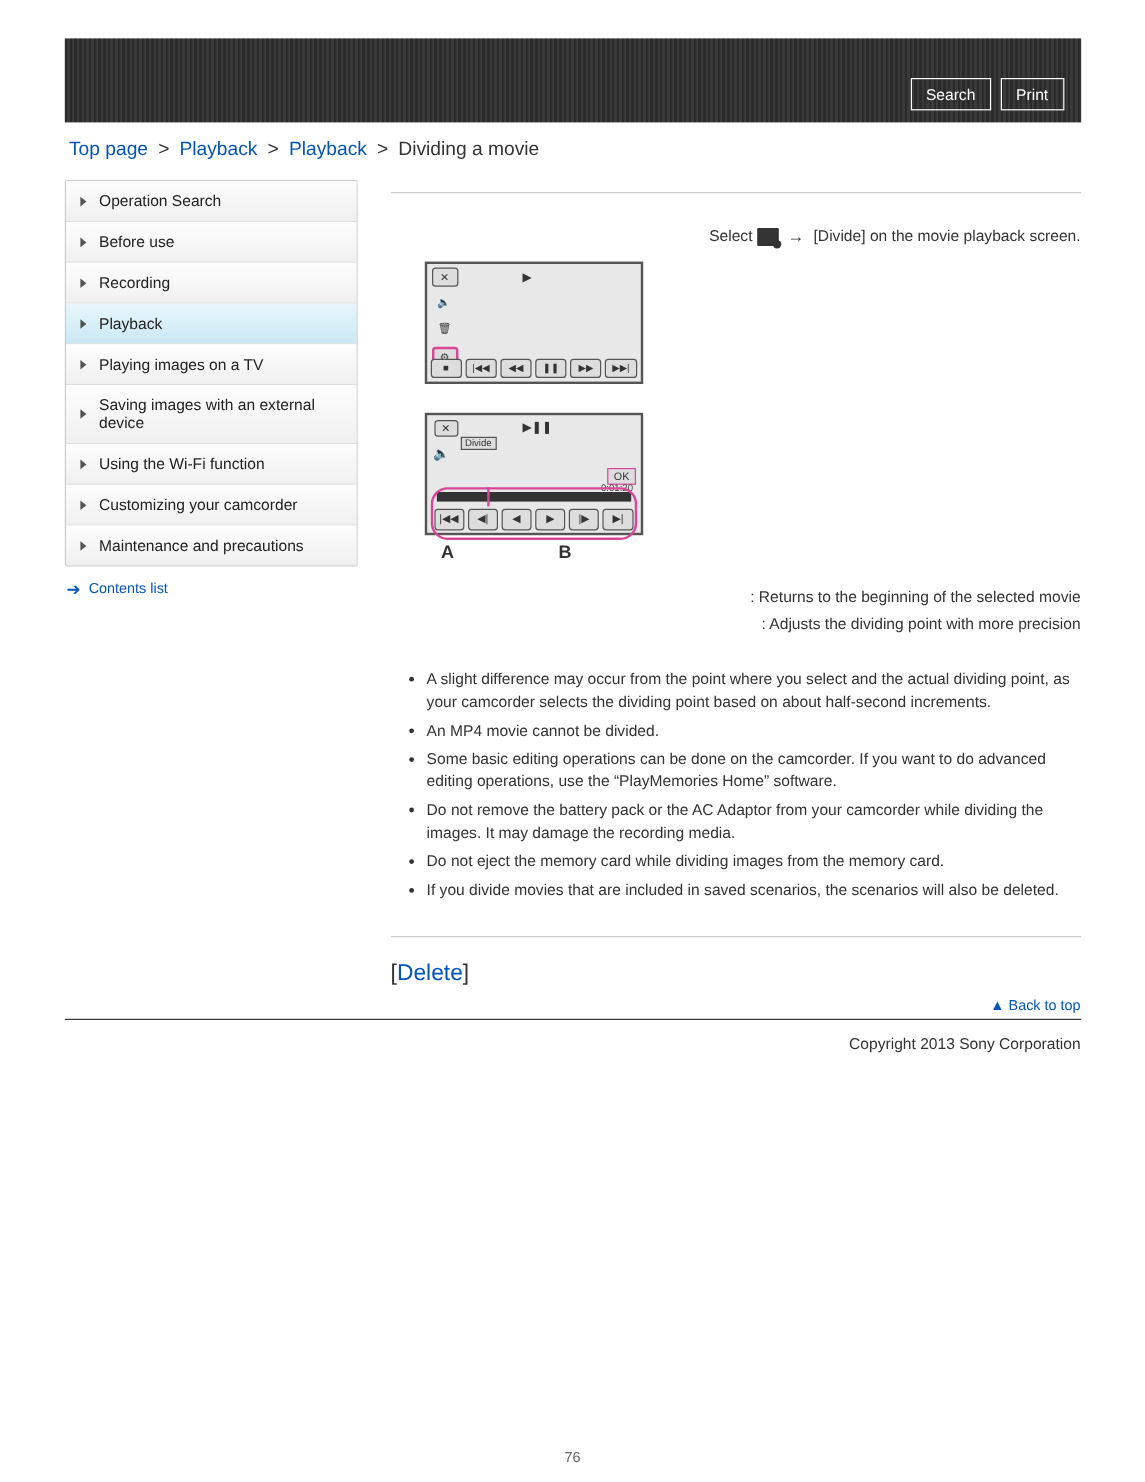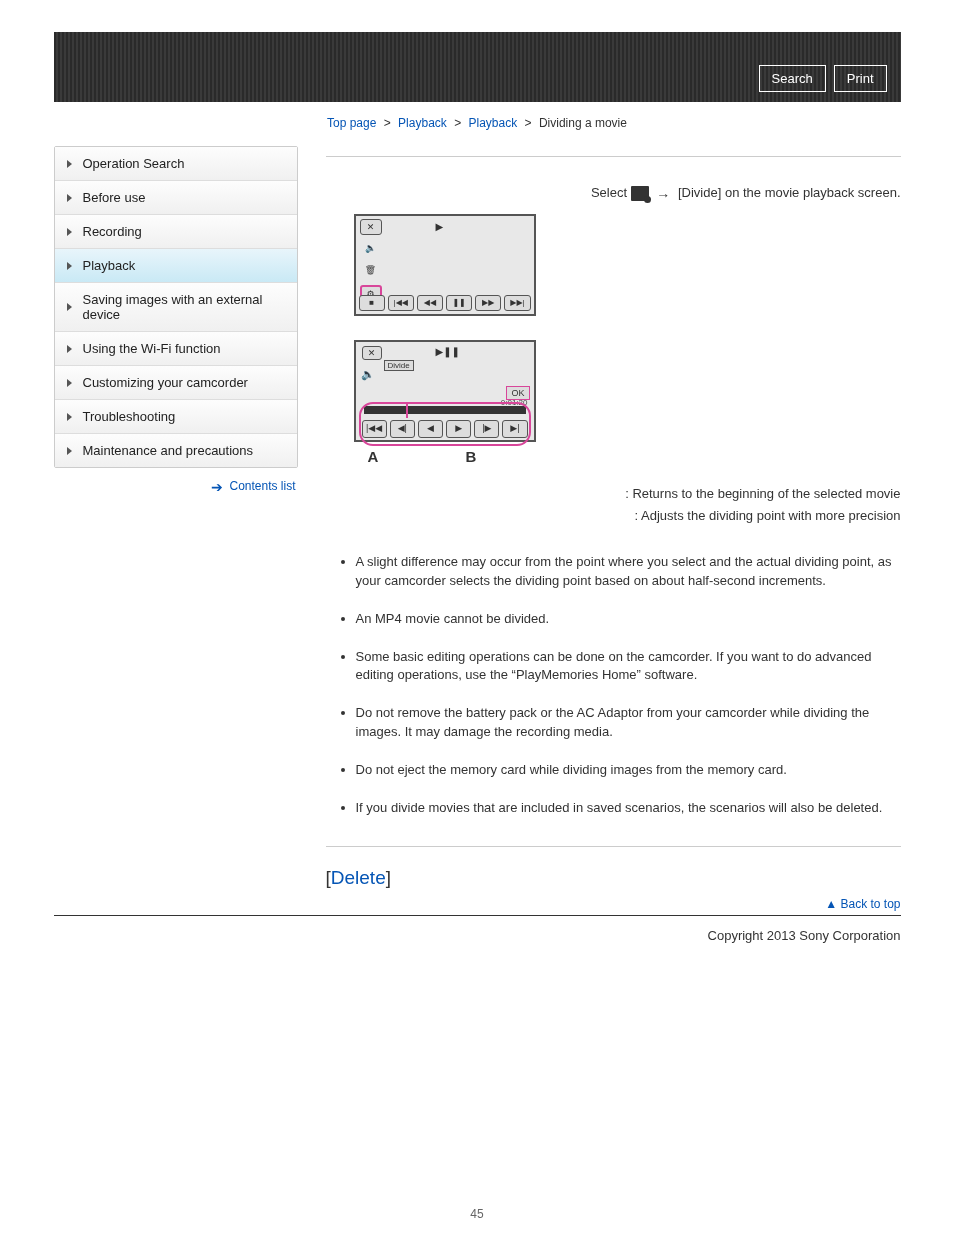--- a/index.html
+++ b/index.html
@@ -30,22 +30,22 @@
   }
   .hbtn {
     border: 1px solid #fff;
     color: #fff;
     padding: 5px 12px;
     font-size: 13px;
     background: transparent;
     cursor: pointer;
   }
   .breadcrumb {
-    text-align: center;
-    font-size: 12px;
+    text-align: left;
+    font-size: 16px;
     color: #333;
     padding: 6px 4px 16px 4px;
   }
   .breadcrumb a { color: #0555b5; text-decoration: none; }
   .breadcrumb span.sep { color: #333; padding: 0 4px; }
   .layout {
     display: flex;
     align-items: flex-start;
     gap: 28px;
   }
@@ -74,21 +74,20 @@
     content: "";
     position: absolute;
     left: 12px;
     top: 50%;
     margin-top: -4px;
     border-left: 5px solid #555;
     border-top: 4px solid transparent;
     border-bottom: 4px solid transparent;
   }
   .contents-link {
-    text-align: right;
     padding: 10px 2px;
   }
   .contents-link a {
     color: #0555b5;
     text-decoration: none;
     font-size: 12px;
   }
   .contents-arrow {
     color: #0555b5;
     font-size: 14px;
@@ -217,21 +216,21 @@
   .icon-toolmenu::after {
     content:""; position:absolute; right:-2px; bottom:-2px;
     width:7px; height:7px; background:#333; border-radius:50%;
   }
   .arrow-r { font-size: 14px; vertical-align: middle; margin: 0 4px; }
   .notes {
     margin: 28px 0 0 0;
     padding: 0;
   }
   .notes ul { margin: 6px 0 0 0; padding-left: 30px; }
-  .notes li { margin: 19px 0; line-height: 1.45; }
+  .notes li { margin: 5px 0; line-height: 1.45; }
   .bottom-rule {
     border: none;
     border-top: 1px solid #ccc;
     margin: 28px 0 20px 0;
   }
   .related { margin: 8px 0 28px 0; font-size: 19px; }
   .related a { color: #0555b5; text-decoration: none; }
   .backtop {
     text-align: right;
     font-size: 12px;
@@ -279,24 +278,24 @@
     <span>Dividing a movie</span>
   </div>
 
   <div class="layout">
     <aside class="sidebar">
       <nav class="nav">
         <div class="nav-item">Operation Search</div>
         <div class="nav-item">Before use</div>
         <div class="nav-item">Recording</div>
         <div class="nav-item active">Playback</div>
+        <div class="nav-item">Playing images on a TV</div>
         <div class="nav-item">Saving images with an external device</div>
         <div class="nav-item">Using the Wi-Fi function</div>
         <div class="nav-item">Customizing your camcorder</div>
-        <div class="nav-item">Troubleshooting</div>
         <div class="nav-item">Maintenance and precautions</div>
       </nav>
       <div class="contents-link">
         <span class="contents-arrow">➔</span>
         <a href="#">Contents list</a>
       </div>
     </aside>
 
     <main class="main">
       <hr class="rule">
@@ -383,13 +382,13 @@
         <span style="color:#0555b5;">▲</span>
         <a href="#">Back to top</a>
       </div>
     </main>
   </div>
 
   <hr class="page-rule">
   <div class="copyright">Copyright 2013 Sony Corporation</div>
 </div>
 
-<div class="pagenum">45</div>
+<div class="pagenum">76</div>
 
 </body></html>

